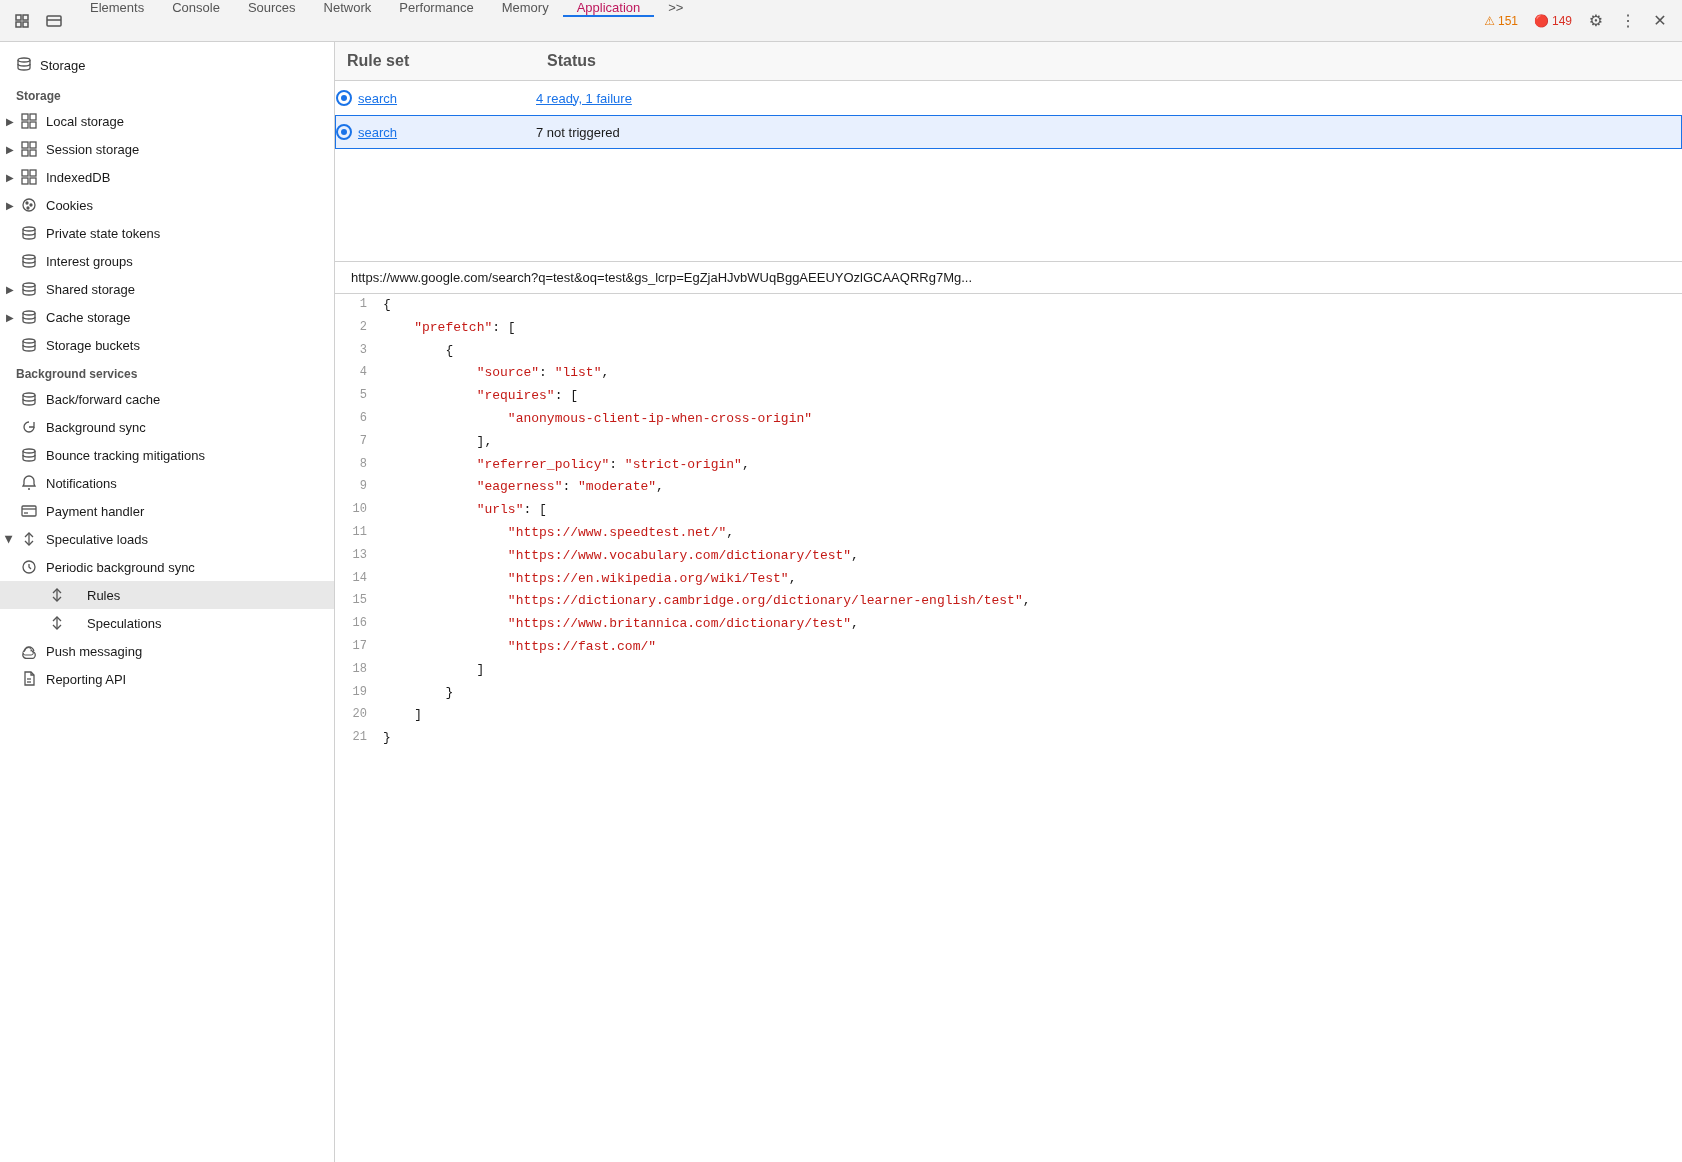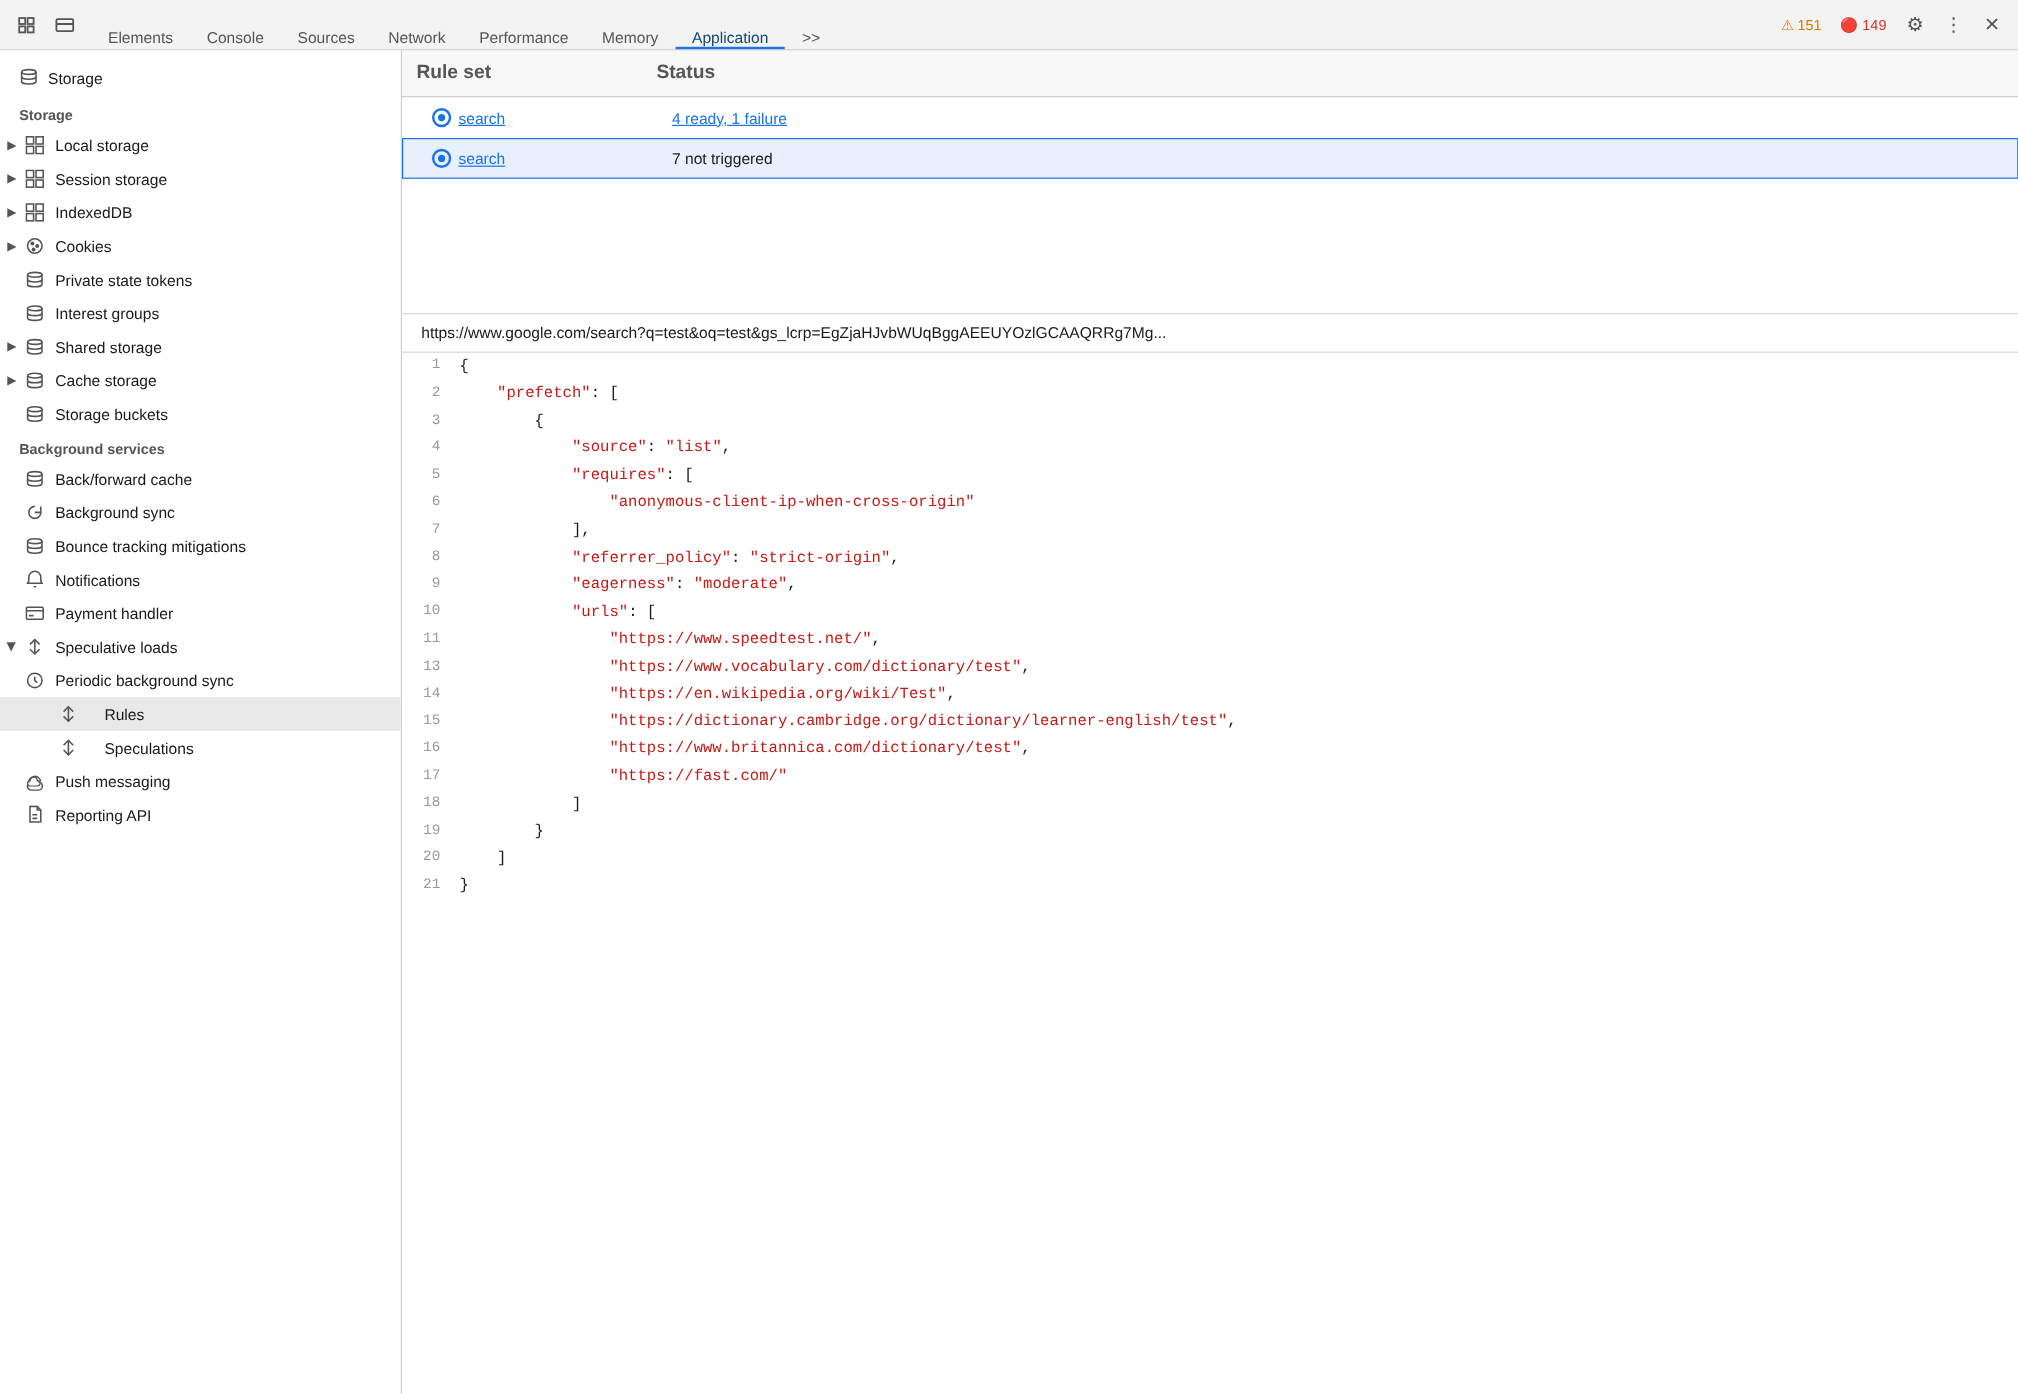--- a/index.html
+++ b/index.html
@@ -36,37 +36,37 @@
       display: flex;
       align-items: center;
       justify-content: center;
       cursor: pointer;
       border-radius: 4px;
       color: #555;
       font-size: 16px;
     }
     .tab-list {
       display: flex;
-      align-items: flex-end;
+      align-items: flex-start;
       height: 100%;
       flex: 1;
     }
     .tab-item {
       display: flex;
       align-items: center;
       padding: 0 14px;
       cursor: pointer;
       color: #555;
       font-size: 13px;
       border-bottom: 2px solid transparent;
       white-space: nowrap;
       user-select: none;
     }
     .tab-item.active {
-      color: #0c4a6e;
+      color: #be185d;
       border-bottom: 2px solid #1a73e8;
     }
     .toolbar-right {
       display: flex;
       align-items: center;
       gap: 4px;
       margin-left: auto;
     }
     .badge {
       display: flex;
@@ -182,21 +182,21 @@
       align-items: center;
       padding: 4px 0;
       cursor: pointer;
       border: 1px solid transparent;
     }
     .table-row.selected {
       background: #e8f0fe;
       border: 1px solid #1a73e8;
     }
     .td {
-      padding: 4px 24px;
+      padding: 4px 0;
       font-size: 13px;
     }
     .td:first-child { width: 200px; display: flex; align-items: center; gap: 6px; }
     .td:last-child { flex: 1; }
     .link-blue { color: #1a73e8; text-decoration: underline; cursor: pointer; }
     .status-link { color: #1a73e8; text-decoration: underline; }
     .speculation-icon {
       width: 16px;
       height: 16px;
       border: 2px solid #1a73e8;

